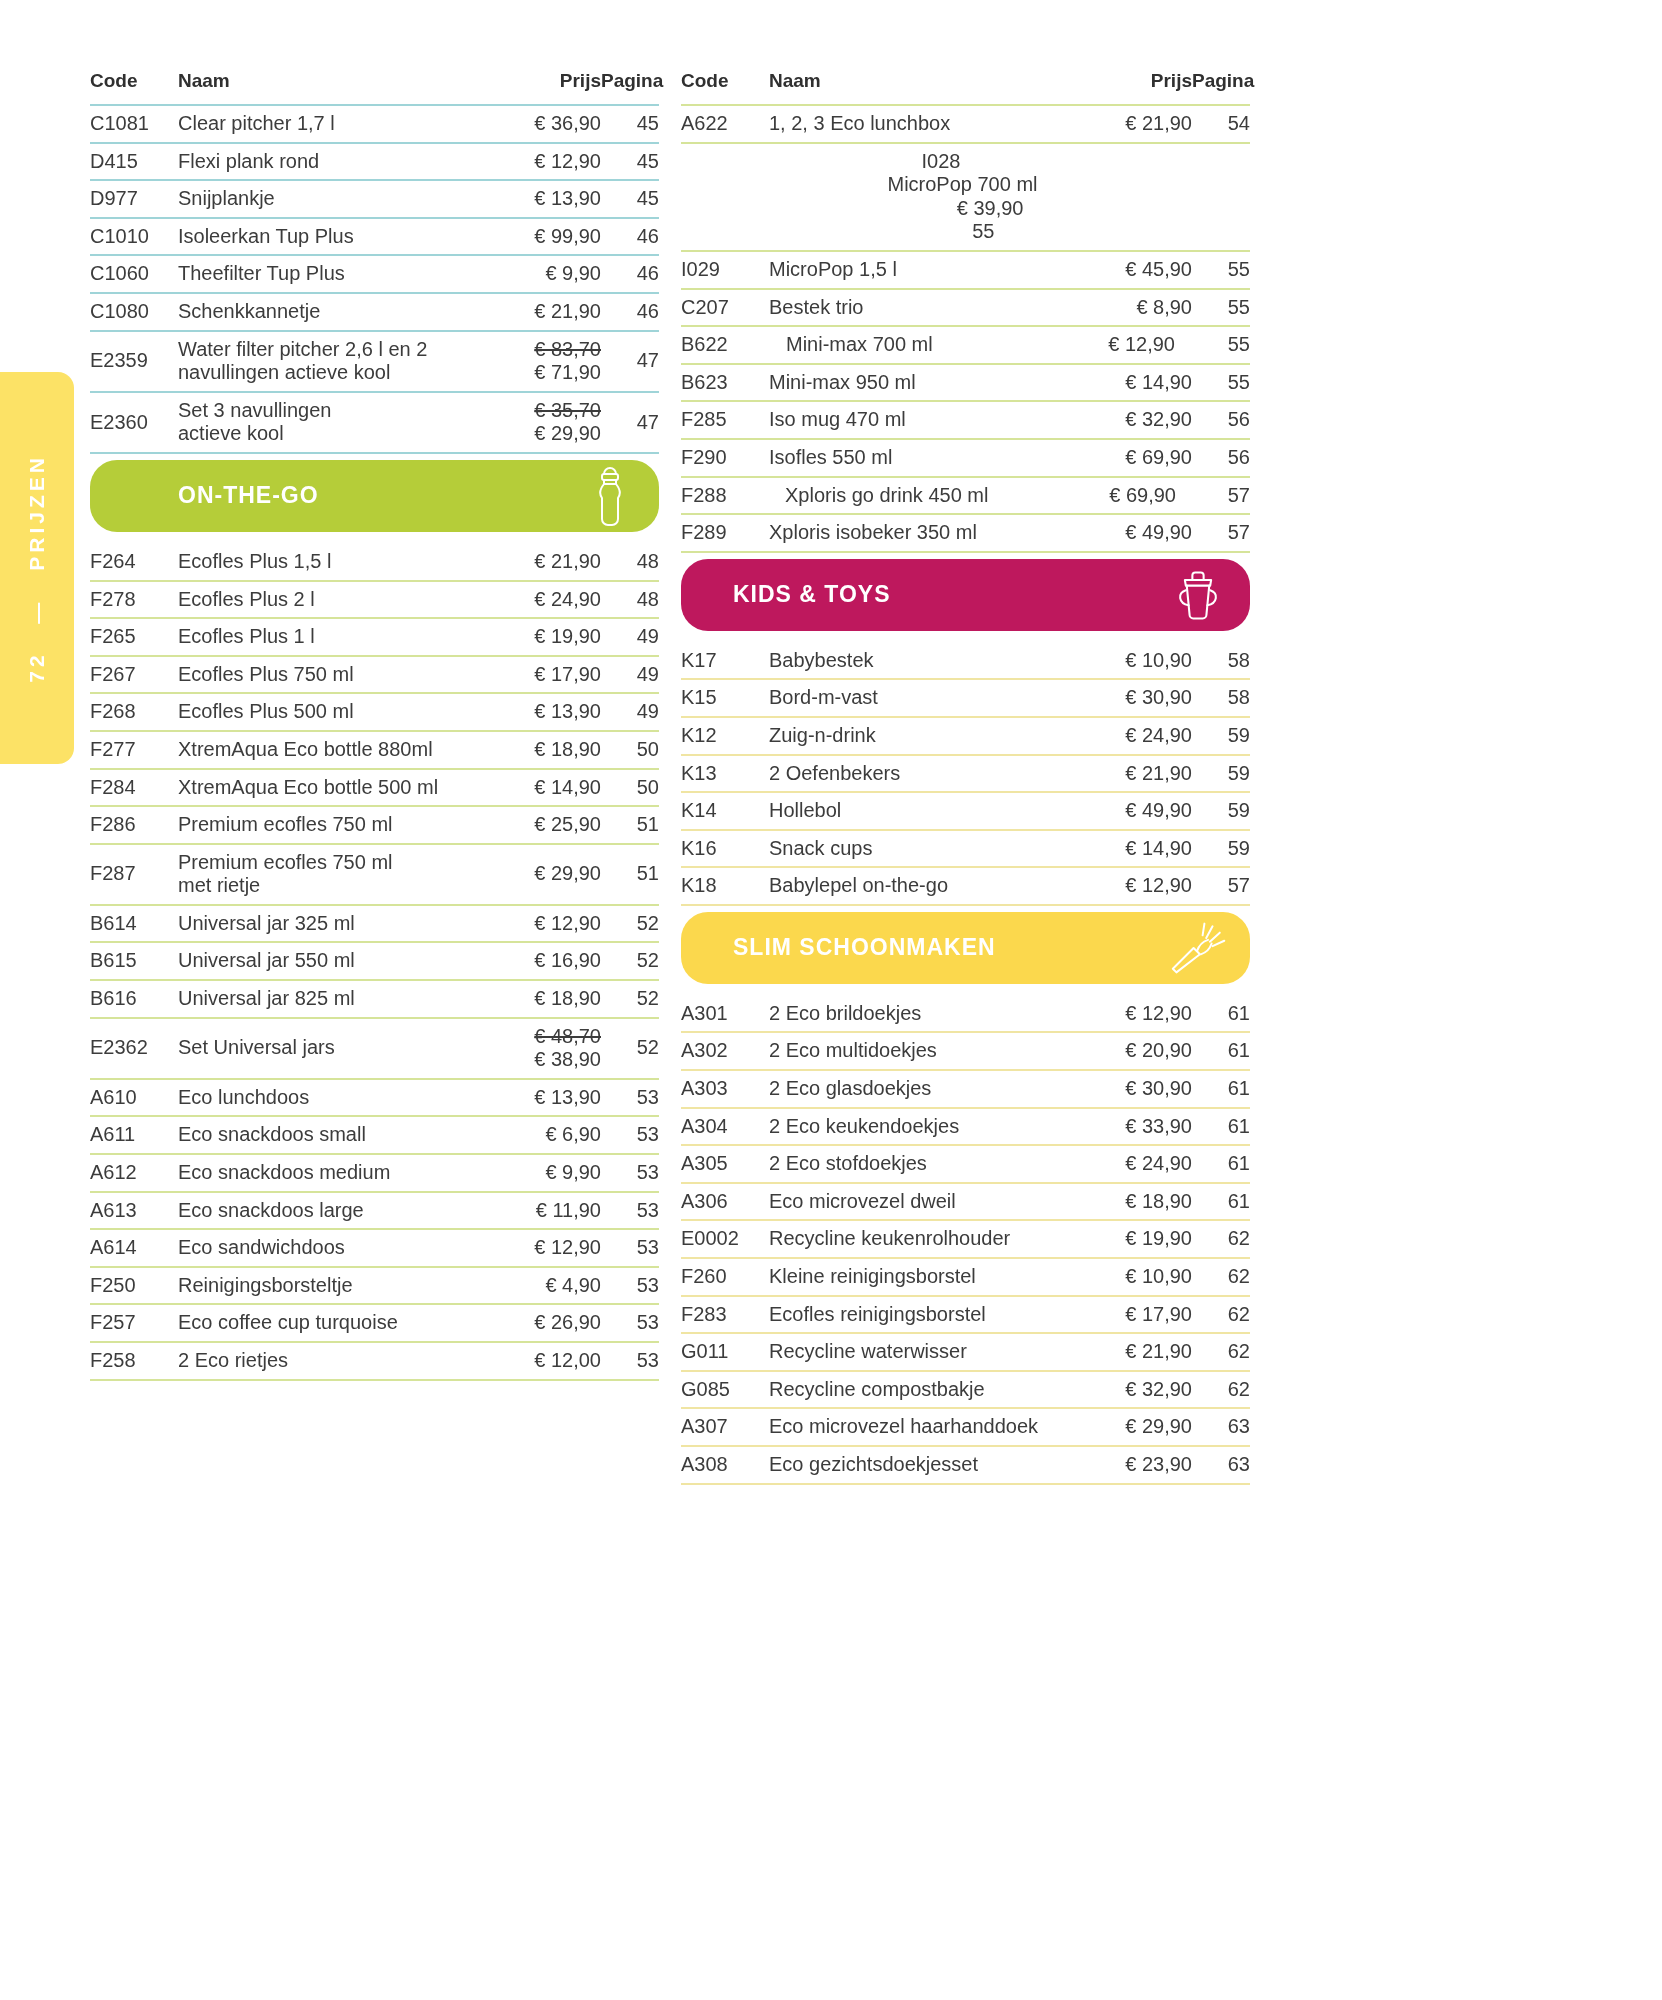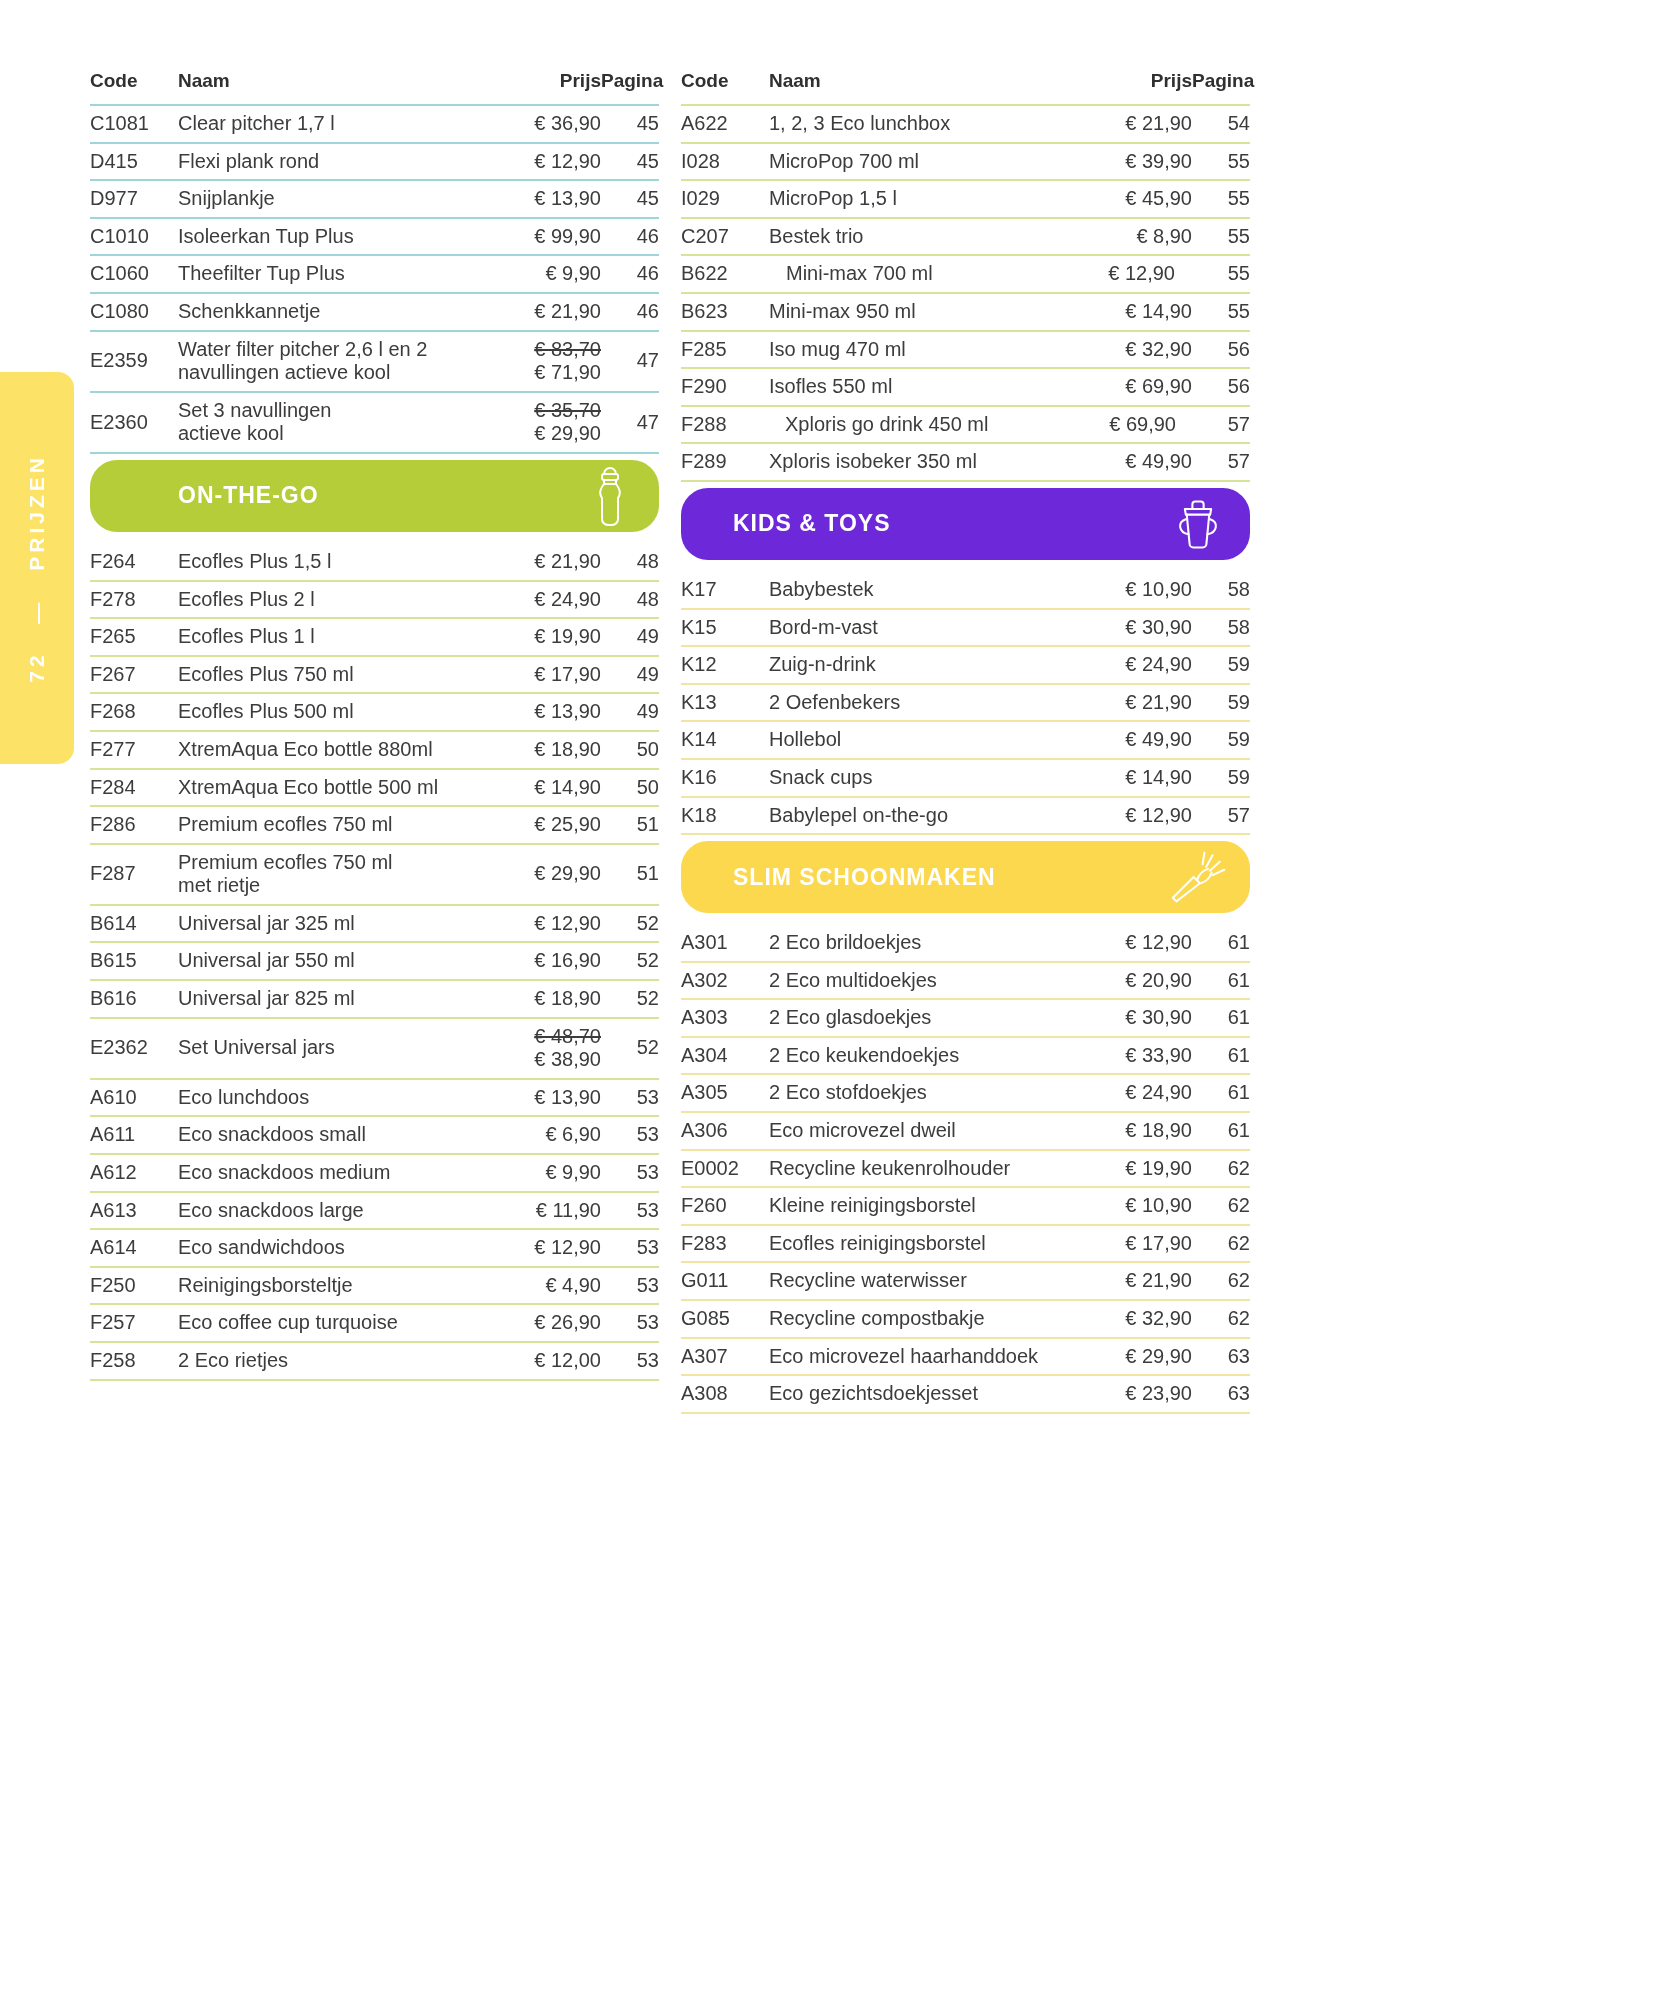--- a/index.html
+++ b/index.html
@@ -372,21 +372,21 @@
         <div class="cell-page">Pagina</div>
       </div>
     <div class="row" style="border-bottom-color: rgb(214, 228, 154);">
           <div class="cell-code">A622</div>
           <div class="cell-name">1, 2, 3 Eco lunchbox</div>
           <div class="cell-price">
             <span class="price-new">€ 21,90</span>
           </div>
           <div class="cell-page">54</div>
         </div>
-        <div class="row" style="border-bottom-color: rgb(214, 228, 154);">
+        <div class="row" style="border-bottom-color: rgb(214, 228, 154); flex-direction: column;">
           <div class="cell-code">I028</div>
           <div class="cell-name">MicroPop 700 ml</div>
           <div class="cell-price">
             <span class="price-new">€ 39,90</span>
           </div>
           <div class="cell-page">55</div>
         </div>
         <div class="row" style="border-bottom-color: rgb(214, 228, 154);">
           <div class="cell-code">I029</div>
           <div class="cell-name">MicroPop 1,5 l</div>
@@ -444,21 +444,21 @@
           <div class="cell-page">57</div>
         </div>
         <div class="row" style="border-bottom-color: rgb(214, 228, 154);">
           <div class="cell-code">F289</div>
           <div class="cell-name">Xploris isobeker 350 ml</div>
           <div class="cell-price">
             <span class="price-new">€ 49,90</span>
           </div>
           <div class="cell-page">57</div>
         </div>
-        <div class="section-header" style="background: #6d28d9;">
+        <div class="section-header" style="background: #be185d;">
           <span class="section-title">KIDS &amp; TOYS</span>
           <span class="section-icon">
             <svg width="60" height="58" viewBox="0 0 64 60" fill="none" stroke="#ffffff" stroke-width="2.2" stroke-linecap="round" stroke-linejoin="round">
               <path d="M26 14 v-5 a3 3 0 0 1 3 -3 h6 a3 3 0 0 1 3 3 v5"></path>
               <path d="M18 14 h28 l-1 6 h-26 Z"></path>
               <path d="M20 20 l3 31 a4 4 0 0 0 4 4 h10 a4 4 0 0 0 4 -4 l3 -31"></path>
               <path d="M19 25 c-9 3 -8 14 3 16"></path>
               <path d="M45 25 c9 3 8 14 -3 16"></path>
             </svg>
           </span>

